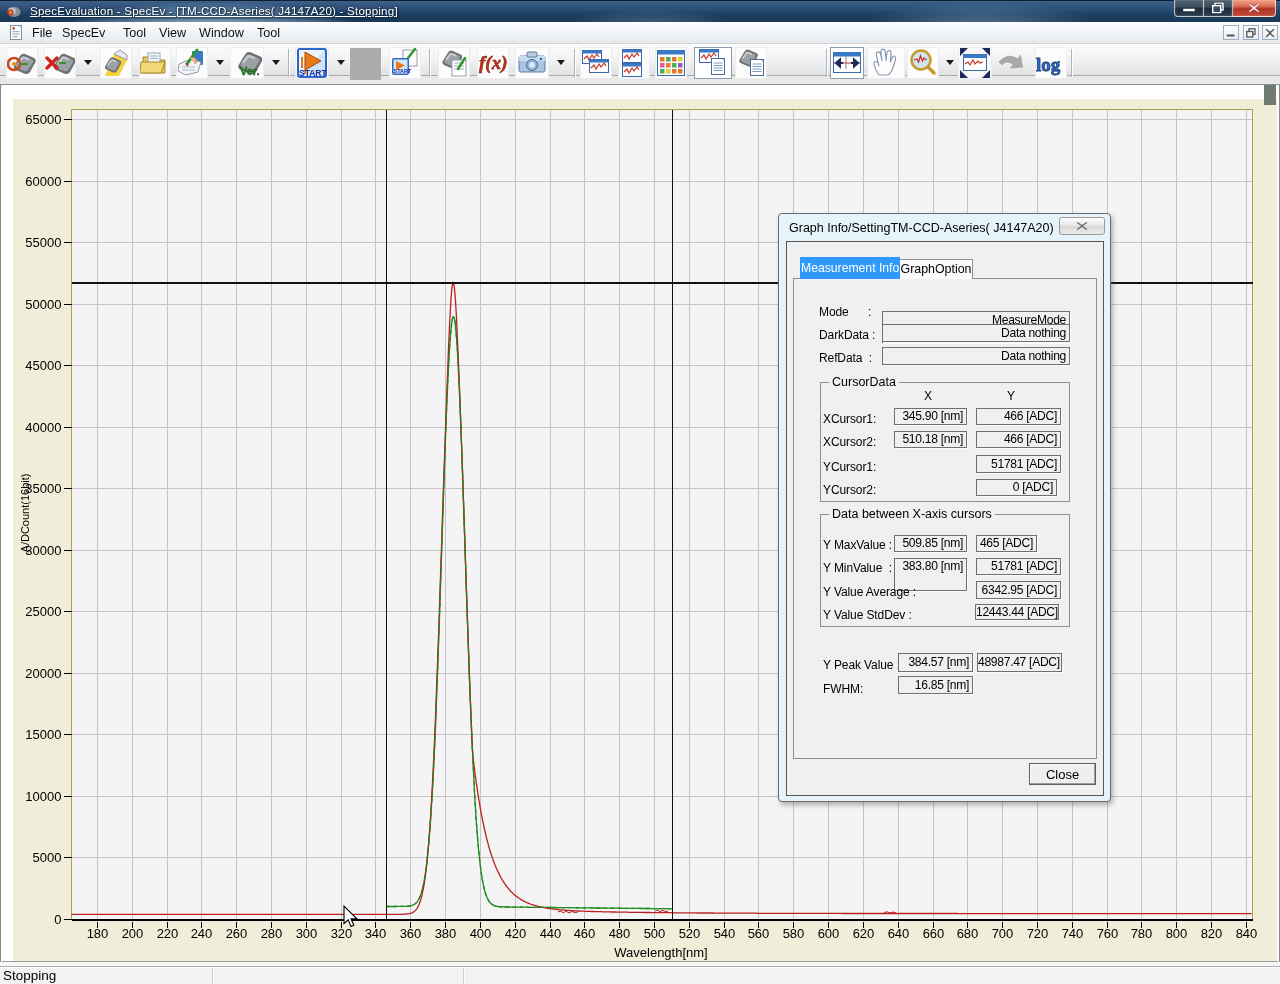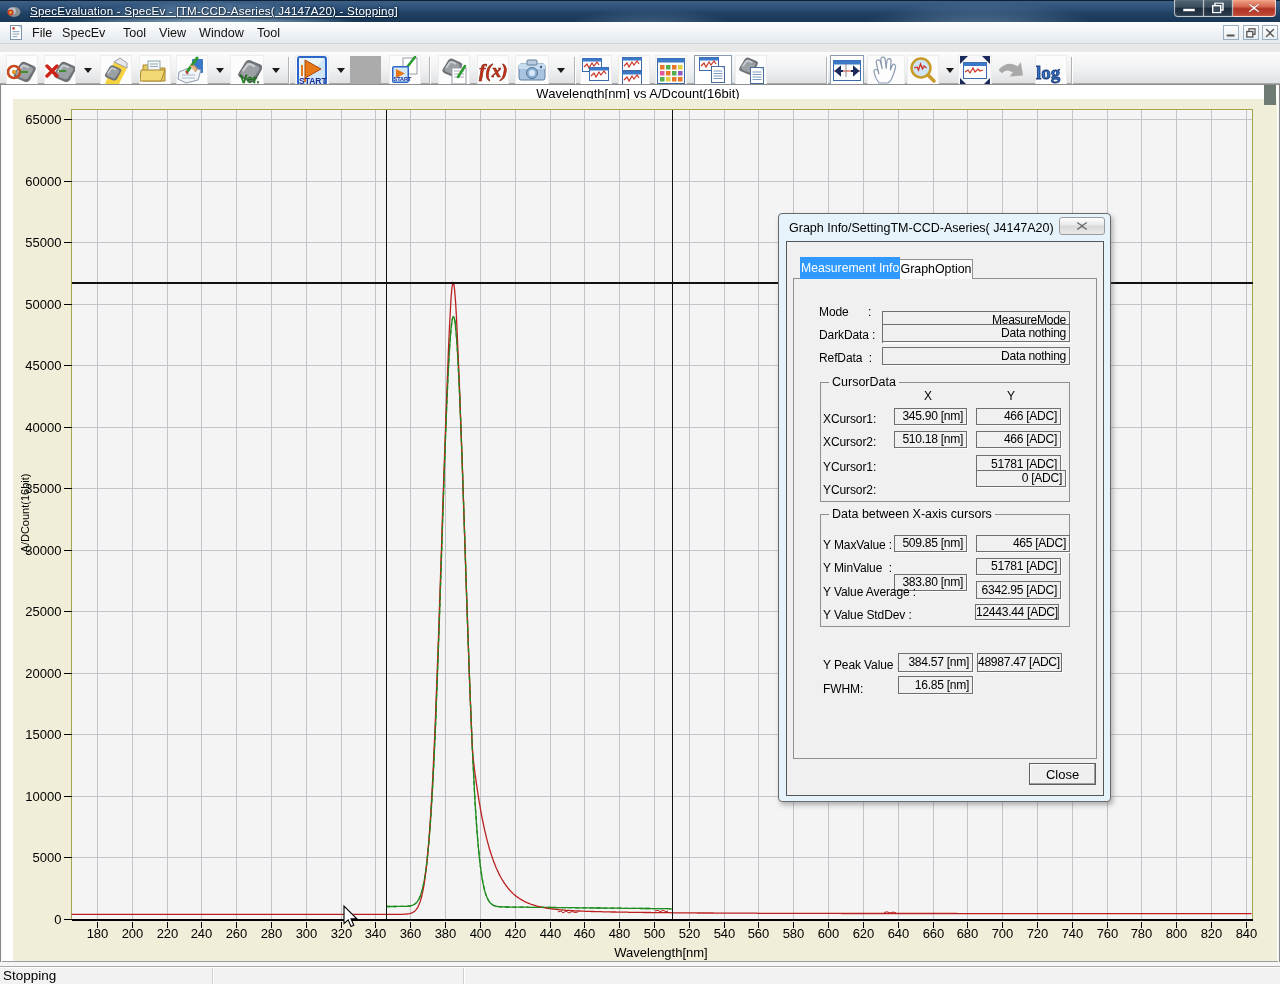--- a/index.html
+++ b/index.html
@@ -21,21 +21,21 @@
 .aerobtn.cls{left:1233px;width:43px;border-radius:0 0 4px 0;border-left:none;
  background:linear-gradient(180deg,#f3a183 0%,#d66a52 40%,#b13524 55%,#c04836 100%);}
 .aerobtn .g{position:absolute;left:50%;top:50%;transform:translate(-50%,-50%);}
 
 #menubar{position:absolute;left:0;top:22px;width:1280px;height:22px;
  background:linear-gradient(180deg,#fdfefe 0%,#f1f4f7 50%,#e4e9ee 100%);border-bottom:1px solid #d4d4d4;}
 .menuitem{position:absolute;top:4px;font-size:12.6px;color:#111;}
 .mdibtn{position:absolute;top:3px;width:16px;height:15px;border:1px solid #9ab0c2;background:linear-gradient(180deg,#fefefe,#e9eef2);}
 .mdibtn svg{position:absolute;left:50%;top:50%;transform:translate(-50%,-50%);}
 
-#toolbar{position:absolute;left:0;top:52px;width:1280px;height:32px;
+#toolbar{position:absolute;left:0;top:44px;width:1280px;height:32px;
  background:linear-gradient(180deg,#fbfbfb 0%,#f0f1f2 55%,#dfe1e3 100%);border-top:1px solid #fff;border-bottom:1px solid #a9a9a9;}
 .tbtn{position:absolute;top:2px;width:32px;height:32px;background:#fcfcfc;border:1px solid #ededee;}
 .tbtn.pressed{border:1px solid #8b9db0;background:#fff;}
 .tbtn.flat{background:transparent;border:none;}
 .tbtn svg{position:absolute;left:50%;top:50%;transform:translate(-50%,-50%);}
 .tarrow{position:absolute;top:15px;width:0;height:0;border-left:4px solid transparent;border-right:4px solid transparent;border-top:5px solid #1a1a1a;}
 .tsep{position:absolute;top:4px;width:1px;height:28px;background:#b3b3b3;box-shadow:1px 0 0 #fff;}
 
 #client{position:absolute;left:0;top:84px;width:1280px;height:882px;background:#f6f6f6;border-top:1px solid #8e8e8e;}
 #chartwhite{position:absolute;left:2px;top:0px;width:1276px;height:876px;background:#fff;}
@@ -362,21 +362,20 @@
     </div>
     <div class="tbtn" style="left:1035px;width:32px">
       <svg width="30" height="30" viewBox="0 0 30 30">
         <text x="0" y="23" font-family="Liberation Serif,serif" font-size="19" font-weight="bold" fill="#2f6fc0" stroke="#1a3a7a" stroke-width="0.8">log</text>
       </svg>
     </div>
     <div class="tsep" style="left:1071px"></div>
   </div>
 <div id="client">
     <div id="chartwhite"></div>
-    <div id="charttitle">Wavelength[nm] vs A/Dcount(16bit)</div>
     <div id="beige"></div>
     <div id="graycorner"></div>
     <svg id="plotsvg" width="1280" height="984" viewBox="0 0 1280 984" style="left:0;top:-85px;pointer-events:none">
       <rect x="71.5" y="109.5" width="1181.0" height="810.5" fill="#f4f4f5"></rect>
       <path d="M 71.5 919.5 H 1252.5 M 71.5 857.5 H 1252.5 M 71.5 796.5 H 1252.5 M 71.5 734.5 H 1252.5 M 71.5 673.5 H 1252.5 M 71.5 611.5 H 1252.5 M 71.5 550.5 H 1252.5 M 71.5 488.5 H 1252.5 M 71.5 427.5 H 1252.5 M 71.5 365.5 H 1252.5 M 71.5 304.5 H 1252.5 M 71.5 242.5 H 1252.5 M 71.5 181.5 H 1252.5 M 71.5 119.5 H 1252.5 M 97.5 109.5 V 920.0 M 132.5 109.5 V 920.0 M 167.5 109.5 V 920.0 M 201.5 109.5 V 920.0 M 236.5 109.5 V 920.0 M 271.5 109.5 V 920.0 M 306.5 109.5 V 920.0 M 341.5 109.5 V 920.0 M 375.5 109.5 V 920.0 M 410.5 109.5 V 920.0 M 445.5 109.5 V 920.0 M 480.5 109.5 V 920.0 M 515.5 109.5 V 920.0 M 550.5 109.5 V 920.0 M 584.5 109.5 V 920.0 M 619.5 109.5 V 920.0 M 654.5 109.5 V 920.0 M 689.5 109.5 V 920.0 M 724.5 109.5 V 920.0 M 758.5 109.5 V 920.0 M 793.5 109.5 V 920.0 M 828.5 109.5 V 920.0 M 863.5 109.5 V 920.0 M 898.5 109.5 V 920.0 M 933.5 109.5 V 920.0 M 967.5 109.5 V 920.0 M 1002.5 109.5 V 920.0 M 1037.5 109.5 V 920.0 M 1072.5 109.5 V 920.0 M 1107.5 109.5 V 920.0 M 1141.5 109.5 V 920.0 M 1176.5 109.5 V 920.0 M 1211.5 109.5 V 920.0 M 1246.5 109.5 V 920.0" stroke="#c3c3c9" stroke-width="1" fill="none" shape-rendering="crispEdges"></path>
       <path d="M 71.5 920.0 L 71.5 109.5 L 1252.5 109.5 L 1252.5 920.0" fill="none" stroke="#a4a44e" stroke-width="1" shape-rendering="crispEdges"></path>
       <path d="M 64 919.5 H 71.5 M 64 857.5 H 71.5 M 64 796.5 H 71.5 M 64 734.5 H 71.5 M 64 673.5 H 71.5 M 64 611.5 H 71.5 M 64 550.5 H 71.5 M 64 488.5 H 71.5 M 64 427.5 H 71.5 M 64 365.5 H 71.5 M 64 304.5 H 71.5 M 64 242.5 H 71.5 M 64 181.5 H 71.5 M 64 119.5 H 71.5 M 97.5 921.5 V 927.5 M 132.5 921.5 V 927.5 M 167.5 921.5 V 927.5 M 201.5 921.5 V 927.5 M 236.5 921.5 V 927.5 M 271.5 921.5 V 927.5 M 306.5 921.5 V 927.5 M 341.5 921.5 V 927.5 M 375.5 921.5 V 927.5 M 410.5 921.5 V 927.5 M 445.5 921.5 V 927.5 M 480.5 921.5 V 927.5 M 515.5 921.5 V 927.5 M 550.5 921.5 V 927.5 M 584.5 921.5 V 927.5 M 619.5 921.5 V 927.5 M 654.5 921.5 V 927.5 M 689.5 921.5 V 927.5 M 724.5 921.5 V 927.5 M 758.5 921.5 V 927.5 M 793.5 921.5 V 927.5 M 828.5 921.5 V 927.5 M 863.5 921.5 V 927.5 M 898.5 921.5 V 927.5 M 933.5 921.5 V 927.5 M 967.5 921.5 V 927.5 M 1002.5 921.5 V 927.5 M 1037.5 921.5 V 927.5 M 1072.5 921.5 V 927.5 M 1107.5 921.5 V 927.5 M 1141.5 921.5 V 927.5 M 1176.5 921.5 V 927.5 M 1211.5 921.5 V 927.5 M 1246.5 921.5 V 927.5" stroke="#000" stroke-width="1.2" fill="none" shape-rendering="crispEdges"></path>
       <polyline points="386.2,906.5 386.9,906.5 387.6,906.5 388.3,906.5 389.0,906.5 389.7,906.5 390.4,906.5 391.1,906.5 391.8,906.5 392.5,906.5 393.2,906.5 393.9,906.5 394.6,906.5 395.3,906.5 396.0,906.5 396.7,906.4 397.4,906.4 398.0,906.4 398.7,906.4 399.4,906.4 400.1,906.4 400.8,906.4 401.5,906.4 402.2,906.4 402.9,906.4 403.6,906.4 404.3,906.4 405.0,906.3 405.7,906.3 406.4,906.3 407.1,906.2 407.8,906.2 408.5,906.1 409.2,906.0 409.9,905.9 410.6,905.8 411.3,905.6 412.0,905.4 412.7,905.1 413.4,904.8 414.1,904.5 414.8,904.0 415.5,903.5 416.2,902.9 416.9,902.1 417.5,901.2 418.2,900.2 418.9,899.0 419.6,897.5 420.3,895.9 421.0,893.9 421.7,891.7 422.4,889.2 423.1,886.2 423.8,882.9 424.5,879.1 425.2,874.7 425.9,869.9 426.6,864.4 427.3,858.3 428.0,851.5 428.7,844.0 429.4,835.7 430.1,826.6 430.8,816.7 431.5,805.8 432.2,794.1 432.9,781.4 433.6,767.7 434.3,753.2 435.0,737.7 435.7,721.3 436.3,704.1 437.0,686.0 437.7,667.2 438.4,647.6 439.1,627.5 439.8,606.9 440.5,585.9 441.2,564.7 441.9,543.3 442.6,522.0 443.3,500.9 444.0,480.2 444.7,460.0 445.4,440.4 446.1,421.8 446.8,404.2 447.5,387.8 448.2,372.8 448.9,359.4 449.6,347.5 450.3,337.5 451.0,329.3 451.7,323.1 452.4,318.9 453.1,316.9 453.8,316.9 454.5,319.0 455.2,323.1 455.8,329.4 456.5,337.5 457.2,347.6 457.9,359.4 458.6,372.9 459.3,387.9 460.0,404.3 460.7,421.9 461.4,440.5 462.1,460.1 462.8,480.3 463.5,501.0 464.2,522.2 464.9,543.5 465.6,564.8 466.3,586.1 467.0,607.1 467.7,627.7 468.4,647.8 469.1,667.3 469.8,686.2 470.5,704.3 471.2,721.5 471.9,737.9 472.6,753.4 473.3,768.0 474.0,781.6 474.6,794.3 475.3,806.1 476.0,816.9 476.7,826.9 477.4,836.0 478.1,844.3 478.8,851.8 479.5,858.6 480.2,864.7 480.9,870.2 481.6,875.0 482.3,879.4 483.0,883.2 483.7,886.5 484.4,889.5 485.1,892.1 485.8,894.3 486.5,896.2 487.2,897.9 487.9,899.3 488.6,900.6 489.3,901.6 490.0,902.5 490.7,903.3 491.4,903.9 492.1,904.4 492.8,904.9 493.5,905.3 494.1,905.6 494.8,905.8 495.5,906.0 496.2,906.2 496.9,906.4 497.6,906.5 498.3,906.6 499.0,906.7 499.7,906.7 500.4,906.8 501.1,906.8 501.8,906.9 502.5,906.9 503.2,906.9 503.9,906.9 504.6,907.0 505.3,907.0 506.0,907.0 506.7,907.0 507.4,907.0 508.1,907.0 508.8,907.0 509.5,907.1 510.2,907.1 510.9,907.1 511.6,907.1 512.3,907.1 512.9,907.1 513.6,907.1 514.3,907.1 515.0,907.1 515.7,907.1 516.4,907.1 517.1,907.1 517.8,907.1 518.5,907.2 519.2,907.2 519.9,907.2 520.6,907.2 521.3,907.2 522.0,907.2 522.7,907.2 523.4,907.2 524.1,907.2 524.8,907.2 525.5,907.2 526.2,907.2 526.9,907.2 527.6,907.2 528.3,907.3 529.0,907.3 529.7,907.3 530.4,907.3 531.1,907.3 531.7,907.3 532.4,907.3 533.1,907.3 533.8,907.3 534.5,907.3 535.2,907.3 535.9,907.3 536.6,907.3 537.3,907.4 538.0,907.4 538.7,907.4 539.4,907.4 540.1,907.4 540.8,907.4 541.5,907.4 542.2,907.4 542.9,907.4 543.6,907.4 544.3,907.4 545.0,907.4 545.7,907.4 546.4,907.4 547.1,907.5 547.8,907.5 548.5,907.5 549.2,907.5 549.9,907.5 550.6,907.5 551.2,907.5 551.9,907.5 552.6,907.5 553.3,907.5 554.0,907.5 554.7,907.5 555.4,907.5 556.1,907.6 556.8,907.6 557.5,907.6 558.2,907.6 558.9,907.6 559.6,907.6 560.3,907.6 561.0,907.6 561.7,907.6 562.4,907.6 563.1,907.6 563.8,907.6 564.5,907.6 565.2,907.6 565.9,907.7 566.6,907.7 567.3,907.7 568.0,907.7 568.7,907.7 569.4,907.7 570.0,907.7 570.7,907.7 571.4,907.7 572.1,907.7 572.8,907.7 573.5,907.7 574.2,907.7 574.9,907.8 575.6,907.8 576.3,907.8 577.0,907.8 577.7,907.8 578.4,907.8 579.1,907.8 579.8,907.8 580.5,907.8 581.2,907.8 581.9,907.8 582.6,907.8 583.3,907.8 584.0,907.8 584.7,907.9 585.4,907.9 586.1,907.9 586.8,907.9 587.5,907.9 588.2,907.9 588.9,907.9 589.5,907.9 590.2,907.9 590.9,907.9 591.6,907.9 592.3,907.9 593.0,907.9 593.7,908.0 594.4,908.0 595.1,908.0 595.8,908.0 596.5,908.0 597.2,908.0 597.9,908.0 598.6,908.0 599.3,908.0 600.0,908.0 600.7,908.0 601.4,908.0 602.1,908.0 602.8,908.0 603.5,908.1 604.2,908.1 604.9,908.1 605.6,908.1 606.3,908.1 607.0,908.1 607.7,908.1 608.3,908.1 609.0,908.1 609.7,908.1 610.4,908.1 611.1,908.1 611.8,908.1 612.5,908.2 613.2,908.2 613.9,908.2 614.6,908.2 615.3,908.2 616.0,908.2 616.7,908.2 617.4,908.2 618.1,908.2 618.8,908.2 619.5,908.2 620.2,908.2 620.9,908.2 621.6,908.2 622.3,908.3 623.0,908.3 623.7,908.3 624.4,908.3 625.1,908.3 625.8,908.3 626.5,908.3 627.1,908.3 627.8,908.3 628.5,908.3 629.2,908.3 629.9,908.3 630.6,908.3 631.3,908.3 632.0,908.4 632.7,908.4 633.4,908.4 634.1,908.4 634.8,908.4 635.5,908.4 636.2,908.4 636.9,908.4 637.6,908.4 638.3,908.4 639.0,908.4 639.7,908.4 640.4,908.4 641.1,908.5 641.8,908.5 642.5,908.5 643.2,908.5 643.9,908.5 644.6,908.5 645.3,908.5 646.0,908.5 646.6,908.5 647.3,908.5 648.0,908.5 648.7,908.5 649.4,908.5 650.1,908.5 650.8,908.6 651.5,908.6 652.2,908.6 652.9,908.6 653.6,908.6 654.3,908.6 655.0,908.6 655.7,908.6 656.4,908.6 657.1,908.6 657.8,908.6 658.5,908.6 659.2,908.6 659.9,908.7 660.6,908.7 661.3,908.7 662.0,908.7 662.7,908.7 663.4,908.7 664.1,908.7 664.8,908.7 665.4,908.7 666.1,908.7 666.8,908.7 667.5,908.7 668.2,908.7 668.9,908.7 669.6,908.8 670.3,908.8 671.0,908.8 671.7,908.8 672.2,908.8" fill="none" stroke="#1e8c1e" stroke-width="1.3"></polyline>
       <polyline points="71.6,914.3 72.5,914.3 73.4,914.3 74.2,914.3 75.1,914.3 76.0,914.3 76.9,914.3 77.7,914.3 78.6,914.3 79.5,914.3 80.3,914.3 81.2,914.3 82.1,914.3 83.0,914.3 83.8,914.3 84.7,914.3 85.6,914.3 86.4,914.3 87.3,914.3 88.2,914.3 89.0,914.3 89.9,914.3 90.8,914.3 91.7,914.3 92.5,914.3 93.4,914.3 94.3,914.3 95.1,914.3 96.0,914.3 96.9,914.3 97.7,914.3 98.6,914.3 99.5,914.3 100.4,914.3 101.2,914.3 102.1,914.3 103.0,914.3 103.8,914.3 104.7,914.3 105.6,914.3 106.5,914.3 107.3,914.3 108.2,914.3 109.1,914.3 109.9,914.3 110.8,914.3 111.7,914.3 112.5,914.3 113.4,914.3 114.3,914.3 115.2,914.3 116.0,914.3 116.9,914.3 117.8,914.3 118.6,914.3 119.5,914.3 120.4,914.3 121.3,914.3 122.1,914.3 123.0,914.3 123.9,914.3 124.7,914.3 125.6,914.3 126.5,914.3 127.3,914.3 128.2,914.3 129.1,914.3 130.0,914.3 130.8,914.3 131.7,914.3 132.6,914.3 133.4,914.3 134.3,914.3 135.2,914.3 136.0,914.3 136.9,914.3 137.8,914.3 138.7,914.3 139.5,914.3 140.4,914.3 141.3,914.3 142.1,914.3 143.0,914.3 143.9,914.3 144.8,914.3 145.6,914.3 146.5,914.3 147.4,914.3 148.2,914.3 149.1,914.3 150.0,914.3 150.8,914.3 151.7,914.3 152.6,914.3 153.5,914.3 154.3,914.3 155.2,914.3 156.1,914.3 156.9,914.3 157.8,914.3 158.7,914.3 159.5,914.3 160.4,914.3 161.3,914.3 162.2,914.3 163.0,914.3 163.9,914.3 164.8,914.3 165.6,914.3 166.5,914.3 167.4,914.3 168.3,914.3 169.1,914.3 170.0,914.3 170.9,914.3 171.7,914.3 172.6,914.3 173.5,914.3 174.3,914.3 175.2,914.3 176.1,914.3 177.0,914.3 177.8,914.3 178.7,914.3 179.6,914.3 180.4,914.3 181.3,914.3 182.2,914.3 183.1,914.3 183.9,914.3 184.8,914.3 185.7,914.3 186.5,914.3 187.4,914.3 188.3,914.3 189.1,914.3 190.0,914.3 190.9,914.3 191.8,914.3 192.6,914.3 193.5,914.3 194.4,914.3 195.2,914.3 196.1,914.3 197.0,914.3 197.8,914.3 198.7,914.3 199.6,914.3 200.5,914.3 201.3,914.3 202.2,914.3 203.1,914.3 203.9,914.3 204.8,914.3 205.7,914.3 206.6,914.3 207.4,914.3 208.3,914.3 209.2,914.3 210.0,914.3 210.9,914.3 211.8,914.3 212.6,914.3 213.5,914.3 214.4,914.3 215.3,914.3 216.1,914.3 217.0,914.3 217.9,914.3 218.7,914.3 219.6,914.3 220.5,914.3 221.4,914.3 222.2,914.3 223.1,914.3 224.0,914.3 224.8,914.3 225.7,914.3 226.6,914.3 227.4,914.3 228.3,914.3 229.2,914.3 230.1,914.3 230.9,914.3 231.8,914.3 232.7,914.3 233.5,914.3 234.4,914.3 235.3,914.3 236.1,914.3 237.0,914.3 237.9,914.3 238.8,914.3 239.6,914.3 240.5,914.3 241.4,914.3 242.2,914.3 243.1,914.3 244.0,914.3 244.9,914.3 245.7,914.3 246.6,914.3 247.5,914.3 248.3,914.3 249.2,914.3 250.1,914.3 250.9,914.3 251.8,914.3 252.7,914.3 253.6,914.3 254.4,914.3 255.3,914.3 256.2,914.3 257.0,914.3 257.9,914.3 258.8,914.3 259.7,914.3 260.5,914.3 261.4,914.3 262.3,914.3 263.1,914.3 264.0,914.3 264.9,914.3 265.7,914.3 266.6,914.3 267.5,914.3 268.4,914.3 269.2,914.3 270.1,914.3 271.0,914.3 271.8,914.3 272.7,914.3 273.6,914.3 274.4,914.3 275.3,914.3 276.2,914.3 277.1,914.3 277.9,914.3 278.8,914.3 279.7,914.3 280.5,914.3 281.4,914.3 282.3,914.3 283.2,914.3 284.0,914.3 284.9,914.3 285.8,914.3 286.6,914.3 287.5,914.3 288.4,914.3 289.2,914.3 290.1,914.3 291.0,914.3 291.9,914.3 292.7,914.3 293.6,914.3 294.5,914.3 295.3,914.3 296.2,914.3 297.1,914.3 297.9,914.3 298.8,914.3 299.7,914.3 300.6,914.3 301.4,914.3 302.3,914.3 303.2,914.3 304.0,914.3 304.9,914.3 305.8,914.3 306.7,914.3 307.5,914.3 308.4,914.3 309.3,914.3 310.1,914.3 311.0,914.3 311.9,914.3 312.7,914.3 313.6,914.3 314.5,914.3 315.4,914.3 316.2,914.3 317.1,914.3 318.0,914.3 318.8,914.3 319.7,914.3 320.6,914.3 321.5,914.3 322.3,914.3 323.2,914.3 324.1,914.3 324.9,914.3 325.8,914.3 326.7,914.3 327.5,914.3 328.4,914.3 329.3,914.3 330.2,914.3 331.0,914.3 331.9,914.3 332.8,914.3 333.6,914.3 334.5,914.3 335.4,914.3 336.2,914.3 337.1,914.3 338.0,914.3 338.9,914.3 339.7,914.3 340.6,914.3 341.5,914.3 342.3,914.3 343.2,914.3 344.1,914.3 345.0,914.3 345.8,914.3 346.7,914.3 347.6,914.3 348.4,914.3 349.3,914.3 350.2,914.3 351.0,914.3 351.9,914.3 352.8,914.3 353.7,914.3 354.5,914.3 355.4,914.3 356.3,914.3 357.1,914.3 358.0,914.3 358.9,914.3 359.8,914.3 360.6,914.3 361.5,914.3 362.4,914.3 363.2,914.3 364.1,914.3 365.0,914.3 365.8,914.3 366.7,914.3 367.6,914.3 368.5,914.3 369.3,914.3 370.2,914.3 371.1,914.3 371.9,914.3 372.8,914.3 373.7,914.3 374.5,914.3 375.4,914.3 376.3,914.3 377.2,914.3 378.0,914.3 378.9,914.3 379.8,914.3 380.6,914.3 381.5,914.3 382.4,914.3 383.3,914.3 384.1,914.3 385.0,914.3 385.9,914.3 386.7,914.3 387.6,914.3 388.5,914.3 389.3,914.3 390.2,914.3 391.1,914.3 392.0,914.3 392.8,914.3 393.7,914.3 394.6,914.3 395.4,914.3 396.3,914.3 397.2,914.3 398.0,914.3 398.9,914.3 399.8,914.3 400.7,914.3 401.5,914.3 402.4,914.3 403.3,914.2 404.1,914.2 405.0,914.2 405.9,914.1 406.8,914.0 407.6,913.9 408.5,913.8 409.4,913.6 410.2,913.4 411.1,913.2 412.0,912.8 412.8,912.4 413.7,911.9 414.6,911.2 415.5,910.4 416.3,909.4 417.2,908.1 418.1,906.6 418.9,904.8 419.8,902.6 420.7,900.0 421.6,896.8 422.4,893.1 423.3,888.8 424.2,883.8 425.0,877.9 425.9,871.2 426.8,863.4 427.6,854.6 428.5,844.7 429.4,833.5 430.3,821.1 431.1,807.3 432.0,792.1 432.9,775.5 433.7,757.5 434.6,738.1 435.5,717.3 436.3,695.3 437.2,672.1 438.1,647.9 439.0,622.7 439.8,597.0 440.7,570.7 441.6,544.3 442.4,517.8 443.3,491.6 444.2,465.9 445.1,440.8 445.9,416.4 446.8,392.9 447.7,370.2 448.5,348.7 449.4,328.9 450.3,311.4 451.1,297.2 452.0,287.4 452.9,282.6 453.8,283.4 454.6,289.7 455.5,300.7 456.4,315.8 457.2,333.7 458.1,353.8 459.0,375.3 459.9,397.9 460.7,421.5 461.6,445.9 462.5,471.0 463.3,496.8 464.2,523.0 465.1,549.4 465.9,575.9 466.8,602.0 467.7,627.7 468.6,652.6 469.4,676.6 470.3,699.6 471.2,721.4 472.0,741.9 472.9,756.3 473.8,763.6 474.6,770.5 475.5,777.1 476.4,783.4 477.3,789.4 478.1,795.1 479.0,800.5 479.9,805.7 480.7,810.6 481.6,815.3 482.5,819.8 483.4,824.0 484.2,828.1 485.1,831.9 486.0,835.6 486.8,839.1 487.7,842.4 488.6,845.6 489.4,848.7 490.3,851.5 491.2,854.3 492.1,856.9 492.9,859.4 493.8,861.8 494.7,864.1 495.5,866.2 496.4,868.3 497.3,870.2 498.2,872.1 499.0,873.9 499.9,875.6 500.8,877.2 501.6,878.8 502.5,880.2 503.4,881.6 504.2,883.0 505.1,884.2 506.0,885.5 506.9,886.6 507.7,887.7 508.6,888.8 509.5,889.8 510.3,890.8 511.2,891.7 512.1,892.5 512.9,893.4 513.8,894.2 514.7,894.9 515.6,895.7 516.4,896.4 517.3,897.0 518.2,897.6 519.0,898.2 519.9,898.8 520.8,899.4 521.7,899.9 522.5,900.4 523.4,900.9 524.3,901.3 525.1,901.8 526.0,902.2 526.9,902.6 527.7,902.9 528.6,903.3 529.5,903.7 530.4,904.0 531.2,904.3 532.1,904.6 533.0,904.9 533.8,905.2 534.7,905.4 535.6,905.7 536.4,905.9 537.3,906.2 538.2,906.4 539.1,906.6 539.9,906.8 540.8,907.0 541.7,907.2 542.5,907.4 543.4,907.5 544.3,907.7 545.2,907.9 546.0,908.0 546.9,908.2 547.8,908.3 548.6,908.4 549.5,908.6 550.4,908.7 551.2,908.8 552.1,908.9 553.0,909.0 553.9,909.1 554.7,909.2 555.6,909.3 556.5,909.4 557.3,909.5 558.2,909.6 559.1,909.7 560.0,909.8 560.8,909.9 561.7,909.9 562.6,910.0 563.4,910.1 564.3,910.1 565.2,910.2 566.0,910.3 566.9,910.3 567.8,910.4 568.7,910.4 569.5,910.5 570.4,910.6 571.3,910.6 572.1,910.7 573.0,910.7 573.9,910.8 574.7,910.8 575.6,910.8 576.5,910.9 577.4,910.9 578.2,911.0 579.1,911.0 580.0,911.0 580.8,911.1 581.7,911.1 582.6,911.2 583.5,911.2 584.3,911.2 585.2,911.3 586.1,911.3 586.9,911.3 587.8,911.3 588.7,911.4 589.5,911.4 590.4,911.4 591.3,911.5 592.2,911.5 593.0,911.5 593.9,911.5 594.8,911.6 595.6,911.6 596.5,911.6 597.4,911.6 598.3,911.7 599.1,911.7 600.0,911.7 600.9,911.7 601.7,911.7 602.6,911.8 603.5,911.8 604.3,911.8 605.2,911.8 606.1,911.8 607.0,911.9 607.8,911.9 608.7,911.9 609.6,911.9 610.4,911.9 611.3,912.0 612.2,912.0 613.0,912.0 613.9,912.0 614.8,912.0 615.7,912.0 616.5,912.1 617.4,912.1 618.3,912.1 619.1,912.1 620.0,912.1 620.9,912.1 621.8,912.1 622.6,912.2 623.5,912.2 624.4,912.2 625.2,912.2 626.1,912.2 627.0,912.2 627.8,912.2 628.7,912.3 629.6,912.3 630.5,912.3 631.3,912.3 632.2,912.3 633.1,912.3 633.9,912.3 634.8,912.3 635.7,912.4 636.6,912.4 637.4,912.4 638.3,912.4 639.2,912.4 640.0,912.4 640.9,912.4 641.8,912.4 642.6,912.4 643.5,912.5 644.4,912.5 645.3,912.5 646.1,912.5 647.0,912.5 647.9,912.5 648.7,912.5 649.6,912.5 650.5,912.5 651.3,912.6 652.2,912.6 653.1,912.6 654.0,912.6 654.8,912.6 655.7,912.6 656.6,912.6 657.4,912.6 658.3,912.6 659.2,912.6 660.1,912.6 660.9,912.7 661.8,912.7 662.7,912.7 663.5,912.7 664.4,912.7 665.3,912.7 666.1,912.7 667.0,912.7 667.9,912.7 668.8,912.7 669.6,912.7 670.5,912.7 671.4,912.8 672.2,912.8 673.1,912.8 674.0,912.8 674.8,912.8 675.7,912.8 676.6,912.8 677.5,912.8 678.3,912.8 679.2,912.8 680.1,912.8 680.9,912.8 681.8,912.8 682.7,912.8 683.6,912.9 684.4,912.9 685.3,912.9 686.2,912.9 687.0,912.9 687.9,912.9 688.8,912.9 689.6,912.9 690.5,912.9 691.4,912.9 692.3,912.9 693.1,912.9 694.0,912.9 694.9,912.9 695.7,912.9 696.6,912.9 697.5,913.0 698.4,913.0 699.2,913.0 700.1,913.0 701.0,913.0 701.8,913.0 702.7,913.0 703.6,913.0 704.4,913.0 705.3,913.0 706.2,913.0 707.1,913.0 707.9,913.0 708.8,913.0 709.7,913.0 710.5,913.0 711.4,913.0 712.3,913.0 713.1,913.0 714.0,913.1 714.9,913.1 715.8,913.1 716.6,913.1 717.5,913.1 718.4,913.1 719.2,913.1 720.1,913.1 721.0,913.1 721.9,913.1 722.7,913.1 723.6,913.1 724.5,913.1 725.3,913.1 726.2,913.1 727.1,913.1 727.9,913.1 728.8,913.1 729.7,913.1 730.6,913.1 731.4,913.1 732.3,913.1 733.2,913.2 734.0,913.2 734.9,913.2 735.8,913.2 736.7,913.2 737.5,913.2 738.4,913.2 739.3,913.2 740.1,913.2 741.0,913.2 741.9,913.2 742.7,913.2 743.6,913.2 744.5,913.2 745.4,913.2 746.2,913.2 747.1,913.2 748.0,913.2 748.8,913.2 749.7,913.2 750.6,913.2 751.4,913.2 752.3,913.2 753.2,913.2 754.1,913.2 754.9,913.2 755.8,913.2 756.7,913.2 757.5,913.3 758.4,913.3 759.3,913.3 760.2,913.3 761.0,913.3 761.9,913.3 762.8,913.3 763.6,913.3 764.5,913.3 765.4,913.3 766.2,913.3 767.1,913.3 768.0,913.3 768.9,913.3 769.7,913.3 770.6,913.3 771.5,913.3 772.3,913.3 773.2,913.3 774.1,913.3 775.0,913.3 775.8,913.3 776.7,913.3 777.6,913.3 778.4,913.3 779.3,913.3 780.2,913.3 781.0,913.3 781.9,913.3 782.8,913.3 783.7,913.3 784.5,913.3 785.4,913.3 786.3,913.3 787.1,913.3 788.0,913.3 788.9,913.3 789.7,913.3 790.6,913.4 791.5,913.4 792.4,913.4 793.2,913.4 794.1,913.4 795.0,913.4 795.8,913.4 796.7,913.4 797.6,913.4 798.5,913.4 799.3,913.4 800.2,913.4 801.1,913.4 801.9,913.4 802.8,913.4 803.7,913.4 804.5,913.4 805.4,913.4 806.3,913.4 807.2,913.4 808.0,913.4 808.9,913.4 809.8,913.4 810.6,913.4 811.5,913.4 812.4,913.4 813.2,913.4 814.1,913.4 815.0,913.4 815.9,913.4 816.7,913.4 817.6,913.4 818.5,913.4 819.3,913.4 820.2,913.4 821.1,913.4 822.0,913.4 822.8,913.4 823.7,913.4 824.6,913.4 825.4,913.4 826.3,913.4 827.2,913.4 828.0,913.4 828.9,913.4 829.8,913.4 830.7,913.4 831.5,913.4 832.4,913.4 833.3,913.4 834.1,913.4 835.0,913.4 835.9,913.4 836.8,913.4 837.6,913.4 838.5,913.4 839.4,913.4 840.2,913.4 841.1,913.4 842.0,913.5 842.8,913.5 843.7,913.5 844.6,913.5 845.5,913.5 846.3,913.5 847.2,913.5 848.1,913.5 848.9,913.5 849.8,913.5 850.7,913.5 851.5,913.5 852.4,913.5 853.3,913.5 854.2,913.5 855.0,913.5 855.9,913.5 856.8,913.5 857.6,913.5 858.5,913.5 859.4,913.5 860.3,913.5 861.1,913.5 862.0,913.5 862.9,913.5 863.7,913.5 864.6,913.5 865.5,913.5 866.3,913.5 867.2,913.5 868.1,913.5 869.0,913.5 869.8,913.5 870.7,913.5 871.6,913.5 872.4,913.5 873.3,913.5 874.2,913.5 875.1,913.5 875.9,913.5 876.8,913.5 877.7,913.5 878.5,913.5 879.4,913.5 880.3,913.5 881.1,913.5 882.0,913.5 882.9,913.5 883.8,913.5 884.6,913.5 885.5,913.5 886.4,913.5 887.2,913.5 888.1,913.5 889.0,913.5 889.8,913.5 890.7,913.5 891.6,913.5 892.5,913.5 893.3,913.5 894.2,913.5 895.1,913.5 895.9,913.5 896.8,913.5 897.7,913.5 898.6,913.5 899.4,913.5 900.3,913.5 901.2,913.5 902.0,913.5 902.9,913.5 903.8,913.5 904.6,913.5 905.5,913.5 906.4,913.5 907.3,913.5 908.1,913.5 909.0,913.5 909.9,913.5 910.7,913.5 911.6,913.5 912.5,913.5 913.4,913.5 914.2,913.5 915.1,913.5 916.0,913.5 916.8,913.5 917.7,913.5 918.6,913.5 919.4,913.5 920.3,913.5 921.2,913.5 922.1,913.5 922.9,913.5 923.8,913.5 924.7,913.5 925.5,913.5 926.4,913.5 927.3,913.5 928.1,913.5 929.0,913.5 929.9,913.5 930.8,913.5 931.6,913.5 932.5,913.5 933.4,913.5 934.2,913.5 935.1,913.5 936.0,913.5 936.9,913.5 937.7,913.5 938.6,913.5 939.5,913.5 940.3,913.5 941.2,913.5 942.1,913.5 942.9,913.5 943.8,913.5 944.7,913.5 945.6,913.5 946.4,913.5 947.3,913.5 948.2,913.5 949.0,913.5 949.9,913.5 950.8,913.5 951.6,913.5 952.5,913.5 953.4,913.5 954.3,913.5 955.1,913.5 956.0,913.5 956.9,913.5 957.7,913.6 958.6,913.6 959.5,913.6 960.4,913.6 961.2,913.6 962.1,913.6 963.0,913.6 963.8,913.6 964.7,913.6 965.6,913.6 966.4,913.6 967.3,913.6 968.2,913.6 969.1,913.6 969.9,913.6 970.8,913.6 971.7,913.6 972.5,913.6 973.4,913.6 974.3,913.6 975.2,913.6 976.0,913.6 976.9,913.6 977.8,913.6 978.6,913.6 979.5,913.6 980.4,913.6 981.2,913.6 982.1,913.6 983.0,913.6 983.9,913.6 984.7,913.6 985.6,913.6 986.5,913.6 987.3,913.6 988.2,913.6 989.1,913.6 989.9,913.6 990.8,913.6 991.7,913.6 992.6,913.6 993.4,913.6 994.3,913.6 995.2,913.6 996.0,913.6 996.9,913.6 997.8,913.6 998.7,913.6 999.5,913.6 1000.4,913.6 1001.3,913.6 1002.1,913.6 1003.0,913.6 1003.9,913.6 1004.7,913.6 1005.6,913.6 1006.5,913.6 1007.4,913.6 1008.2,913.6 1009.1,913.6 1010.0,913.6 1010.8,913.6 1011.7,913.6 1012.6,913.6 1013.5,913.6 1014.3,913.6 1015.2,913.6 1016.1,913.6 1016.9,913.6 1017.8,913.6 1018.7,913.6 1019.5,913.6 1020.4,913.6 1021.3,913.6 1022.2,913.6 1023.0,913.6 1023.9,913.6 1024.8,913.6 1025.6,913.6 1026.5,913.6 1027.4,913.6 1028.2,913.6 1029.1,913.6 1030.0,913.6 1030.9,913.6 1031.7,913.6 1032.6,913.6 1033.5,913.6 1034.3,913.6 1035.2,913.6 1036.1,913.6 1037.0,913.6 1037.8,913.6 1038.7,913.6 1039.6,913.6 1040.4,913.6 1041.3,913.6 1042.2,913.6 1043.0,913.6 1043.9,913.6 1044.8,913.6 1045.7,913.6 1046.5,913.6 1047.4,913.6 1048.3,913.6 1049.1,913.6 1050.0,913.6 1050.9,913.6 1051.8,913.6 1052.6,913.6 1053.5,913.6 1054.4,913.6 1055.2,913.6 1056.1,913.6 1057.0,913.6 1057.8,913.6 1058.7,913.6 1059.6,913.6 1060.5,913.6 1061.3,913.6 1062.2,913.6 1063.1,913.6 1063.9,913.6 1064.8,913.6 1065.7,913.6 1066.5,913.6 1067.4,913.6 1068.3,913.6 1069.2,913.6 1070.0,913.6 1070.9,913.6 1071.8,913.6 1072.6,913.6 1073.5,913.6 1074.4,913.6 1075.3,913.6 1076.1,913.6 1077.0,913.6 1077.9,913.6 1078.7,913.6 1079.6,913.6 1080.5,913.6 1081.3,913.6 1082.2,913.6 1083.1,913.6 1084.0,913.6 1084.8,913.6 1085.7,913.6 1086.6,913.6 1087.4,913.6 1088.3,913.6 1089.2,913.6 1090.0,913.6 1090.9,913.6 1091.8,913.6 1092.7,913.6 1093.5,913.6 1094.4,913.6 1095.3,913.6 1096.1,913.6 1097.0,913.6 1097.9,913.6 1098.8,913.6 1099.6,913.6 1100.5,913.6 1101.4,913.6 1102.2,913.6 1103.1,913.6 1104.0,913.6 1104.8,913.6 1105.7,913.6 1106.6,913.6 1107.5,913.6 1108.3,913.6 1109.2,913.6 1110.1,913.6 1110.9,913.6 1111.8,913.6 1112.7,913.6 1113.6,913.6 1114.4,913.6 1115.3,913.6 1116.2,913.6 1117.0,913.6 1117.9,913.6 1118.8,913.6 1119.6,913.6 1120.5,913.6 1121.4,913.6 1122.3,913.6 1123.1,913.6 1124.0,913.6 1124.9,913.6 1125.7,913.6 1126.6,913.6 1127.5,913.6 1128.3,913.6 1129.2,913.6 1130.1,913.6 1131.0,913.6 1131.8,913.6 1132.7,913.6 1133.6,913.6 1134.4,913.6 1135.3,913.6 1136.2,913.6 1137.1,913.6 1137.9,913.6 1138.8,913.6 1139.7,913.6 1140.5,913.6 1141.4,913.6 1142.3,913.6 1143.1,913.6 1144.0,913.6 1144.9,913.6 1145.8,913.6 1146.6,913.6 1147.5,913.6 1148.4,913.6 1149.2,913.6 1150.1,913.6 1151.0,913.6 1151.9,913.6 1152.7,913.6 1153.6,913.6 1154.5,913.6 1155.3,913.6 1156.2,913.6 1157.1,913.6 1157.9,913.6 1158.8,913.6 1159.7,913.6 1160.6,913.6 1161.4,913.6 1162.3,913.6 1163.2,913.6 1164.0,913.6 1164.9,913.6 1165.8,913.6 1166.6,913.6 1167.5,913.6 1168.4,913.6 1169.3,913.6 1170.1,913.6 1171.0,913.6 1171.9,913.6 1172.7,913.6 1173.6,913.6 1174.5,913.6 1175.4,913.6 1176.2,913.6 1177.1,913.6 1178.0,913.6 1178.8,913.6 1179.7,913.6 1180.6,913.6 1181.4,913.6 1182.3,913.6 1183.2,913.6 1184.1,913.6 1184.9,913.6 1185.8,913.6 1186.7,913.6 1187.5,913.6 1188.4,913.6 1189.3,913.6 1190.2,913.6 1191.0,913.6 1191.9,913.6 1192.8,913.6 1193.6,913.6 1194.5,913.6 1195.4,913.6 1196.2,913.6 1197.1,913.6 1198.0,913.6 1198.9,913.6 1199.7,913.6 1200.6,913.6 1201.5,913.6 1202.3,913.6 1203.2,913.6 1204.1,913.6 1204.9,913.6 1205.8,913.6 1206.7,913.6 1207.6,913.6 1208.4,913.6 1209.3,913.6 1210.2,913.6 1211.0,913.6 1211.9,913.6 1212.8,913.6 1213.7,913.6 1214.5,913.6 1215.4,913.6 1216.3,913.6 1217.1,913.6 1218.0,913.6 1218.9,913.6 1219.7,913.6 1220.6,913.6 1221.5,913.6 1222.4,913.6 1223.2,913.6 1224.1,913.6 1225.0,913.6 1225.8,913.6 1226.7,913.6 1227.6,913.6 1228.4,913.6 1229.3,913.6 1230.2,913.6 1231.1,913.6 1231.9,913.6 1232.8,913.6 1233.7,913.6 1234.5,913.6 1235.4,913.6 1236.3,913.6 1237.2,913.6 1238.0,913.6 1238.9,913.6 1239.8,913.6 1240.6,913.6 1241.5,913.6 1242.4,913.6 1243.2,913.6 1244.1,913.6 1245.0,913.6 1245.9,913.6 1246.7,913.6 1247.6,913.6 1248.5,913.6 1249.3,913.6 1250.2,913.6 1251.1,913.6 1251.6,913.6" fill="none" stroke="#bb2020" stroke-width="1.3"></polyline>
       <polyline points="386.2,906.5 386.9,906.5 387.6,906.5 388.3,906.5 389.0,906.5 389.7,906.5 390.4,906.5 391.1,906.5 391.8,906.5 392.5,906.5 393.2,906.5 393.9,906.5 394.6,906.5 395.3,906.5 396.0,906.5 396.7,906.4 397.4,906.4 398.0,906.4 398.7,906.4 399.4,906.4 400.1,906.4 400.8,906.4 401.5,906.4 402.2,906.4 402.9,906.4 403.6,906.4 404.3,906.4 405.0,906.3 405.7,906.3 406.4,906.3 407.1,906.2 407.8,906.2 408.5,906.1 409.2,906.0 409.9,905.9 410.6,905.8 411.3,905.6 412.0,905.4 412.7,905.1 413.4,904.8 414.1,904.5 414.8,904.0 415.5,903.5 416.2,902.9 416.9,902.1 417.5,901.2 418.2,900.2 418.9,899.0 419.6,897.5 420.3,895.9 421.0,893.9 421.7,891.7 422.4,889.2 423.1,886.2 423.8,882.9 424.5,879.1 425.2,874.7 425.9,869.9 426.6,864.4 427.3,858.3 428.0,851.5 428.7,844.0 429.4,835.7 430.1,826.6 430.8,816.7 431.5,805.8 432.2,794.1 432.9,781.4 433.6,767.7 434.3,753.2 435.0,737.7 435.7,721.3 436.3,704.1 437.0,686.0 437.7,667.2 438.4,647.6 439.1,627.5 439.8,606.9 440.5,585.9 441.2,564.7 441.9,543.3 442.6,522.0 443.3,500.9 444.0,480.2 444.7,460.0 445.4,440.4 446.1,421.8 446.8,404.2 447.5,387.8 448.2,372.8 448.9,359.4 449.6,347.5 450.3,337.5 451.0,329.3 451.7,323.1 452.4,318.9 453.1,316.9 453.8,316.9 454.5,319.0 455.2,323.1 455.8,329.4 456.5,337.5 457.2,347.6 457.9,359.4 458.6,372.9 459.3,387.9 460.0,404.3 460.7,421.9 461.4,440.5 462.1,460.1 462.8,480.3 463.5,501.0 464.2,522.2 464.9,543.5 465.6,564.8 466.3,586.1 467.0,607.1 467.7,627.7 468.4,647.8 469.1,667.3 469.8,686.2 470.5,704.3 471.2,721.5 471.9,737.9 472.6,753.4 473.3,768.0 474.0,781.6 474.6,794.3 475.3,806.1 476.0,816.9 476.7,826.9 477.4,836.0 478.1,844.3 478.8,851.8 479.5,858.6 480.2,864.7 480.9,870.2 481.6,875.0 482.3,879.4 483.0,883.2 483.7,886.5 484.4,889.5 485.1,892.1 485.8,894.3 486.5,896.2 487.2,897.9 487.9,899.3 488.6,900.6 489.3,901.6 490.0,902.5 490.7,903.3 491.4,903.9 492.1,904.4 492.8,904.9 493.5,905.3 494.1,905.6 494.8,905.8 495.5,906.0 496.2,906.2 496.9,906.4 497.6,906.5 498.3,906.6 499.0,906.7 499.7,906.7 500.4,906.8 501.1,906.8 501.8,906.9 502.5,906.9 503.2,906.9 503.9,906.9 504.6,907.0 505.3,907.0 506.0,907.0 506.7,907.0 507.4,907.0 508.1,907.0 508.8,907.0 509.5,907.1 510.2,907.1 510.9,907.1 511.6,907.1 512.3,907.1 512.9,907.1 513.6,907.1 514.3,907.1 515.0,907.1 515.7,907.1 516.4,907.1 517.1,907.1 517.8,907.1 518.5,907.2 519.2,907.2 519.9,907.2 520.6,907.2 521.3,907.2 522.0,907.2 522.7,907.2 523.4,907.2 524.1,907.2 524.8,907.2 525.5,907.2 526.2,907.2 526.9,907.2 527.6,907.2 528.3,907.3 529.0,907.3 529.7,907.3 530.4,907.3 531.1,907.3 531.7,907.3 532.4,907.3 533.1,907.3 533.8,907.3 534.5,907.3 535.2,907.3 535.9,907.3 536.6,907.3 537.3,907.4 538.0,907.4 538.7,907.4 539.4,907.4 540.1,907.4 540.8,907.4 541.5,907.4 542.2,907.4 542.9,907.4 543.6,907.4 544.3,907.4 545.0,907.4 545.7,907.4 546.4,907.4 547.1,907.5 547.8,907.5 548.5,907.5 549.2,907.5 549.9,907.5 550.6,907.5 551.2,907.5 551.9,907.5 552.6,907.5 553.3,907.5 554.0,907.5 554.7,907.5 555.4,907.5 556.1,907.6 556.8,907.6 557.5,907.6 558.2,907.6 558.9,907.6 559.6,907.6 560.3,907.6 561.0,907.6 561.7,907.6 562.4,907.6 563.1,907.6 563.8,907.6 564.5,907.6 565.2,907.6 565.9,907.7 566.6,907.7 567.3,907.7 568.0,907.7 568.7,907.7 569.4,907.7 570.0,907.7 570.7,907.7 571.4,907.7 572.1,907.7 572.8,907.7 573.5,907.7 574.2,907.7 574.9,907.8 575.6,907.8 576.3,907.8 577.0,907.8 577.7,907.8 578.4,907.8 579.1,907.8 579.8,907.8 580.5,907.8 581.2,907.8 581.9,907.8 582.6,907.8 583.3,907.8 584.0,907.8 584.7,907.9 585.4,907.9 586.1,907.9 586.8,907.9 587.5,907.9 588.2,907.9 588.9,907.9 589.5,907.9 590.2,907.9 590.9,907.9 591.6,907.9 592.3,907.9 593.0,907.9 593.7,908.0 594.4,908.0 595.1,908.0 595.8,908.0 596.5,908.0 597.2,908.0 597.9,908.0 598.6,908.0 599.3,908.0 600.0,908.0 600.7,908.0 601.4,908.0 602.1,908.0 602.8,908.0 603.5,908.1 604.2,908.1 604.9,908.1 605.6,908.1 606.3,908.1 607.0,908.1 607.7,908.1 608.3,908.1 609.0,908.1 609.7,908.1 610.4,908.1 611.1,908.1 611.8,908.1 612.5,908.2 613.2,908.2 613.9,908.2 614.6,908.2 615.3,908.2 616.0,908.2 616.7,908.2 617.4,908.2 618.1,908.2 618.8,908.2 619.5,908.2 620.2,908.2 620.9,908.2 621.6,908.2 622.3,908.3 623.0,908.3 623.7,908.3 624.4,908.3 625.1,908.3 625.8,908.3 626.5,908.3 627.1,908.3 627.8,908.3 628.5,908.3 629.2,908.3 629.9,908.3 630.6,908.3 631.3,908.3 632.0,908.4 632.7,908.4 633.4,908.4 634.1,908.4 634.8,908.4 635.5,908.4 636.2,908.4 636.9,908.4 637.6,908.4 638.3,908.4 639.0,908.4 639.7,908.4 640.4,908.4 641.1,908.5 641.8,908.5 642.5,908.5 643.2,908.5 643.9,908.5 644.6,908.5 645.3,908.5 646.0,908.5 646.6,908.5 647.3,908.5 648.0,908.5 648.7,908.5 649.4,908.5 650.1,908.5 650.8,908.6 651.5,908.6 652.2,908.6 652.9,908.6 653.6,908.6 654.3,908.6 655.0,908.6 655.7,908.6 656.4,908.6 657.1,908.6 657.8,908.6 658.5,908.6 659.2,908.6 659.9,908.7 660.6,908.7 661.3,908.7 662.0,908.7 662.7,908.7 663.4,908.7 664.1,908.7 664.8,908.7 665.4,908.7 666.1,908.7 666.8,908.7 667.5,908.7 668.2,908.7 668.9,908.7 669.6,908.8 670.3,908.8 671.0,908.8 671.7,908.8 672.2,908.8" fill="none" stroke="#1e8c1e" stroke-width="1.3" stroke-dasharray="4 3"></polyline>
@@ -473,29 +472,29 @@
       <div class="dlbl" style="left:220px;top:147px">Y</div>
       <div class="dlbl" style="left:36px;top:170px">XCursor1:</div>
       <div class="dbox" style="left:107px;top:166px;width:73px;height:17px;line-height:15px">345.90 [nm]</div>
       <div class="dbox" style="left:189px;top:166px;width:85px;height:17px;line-height:15px">466 [ADC]</div>
       <div class="dlbl" style="left:36px;top:193px">XCursor2:</div>
       <div class="dbox" style="left:107px;top:189px;width:73px;height:17px;line-height:15px">510.18 [nm]</div>
       <div class="dbox" style="left:189px;top:189px;width:85px;height:17px;line-height:15px">466 [ADC]</div>
       <div class="dlbl" style="left:36px;top:218px">YCursor1:</div>
       <div class="dbox" style="left:189px;top:213px;width:85px;height:18px;line-height:16px">51781 [ADC]</div>
       <div class="dlbl" style="left:36px;top:241px">YCursor2:</div>
-      <div class="dbox" style="left:189px;top:228px;width:90px;height:17px;line-height:15px">0 [ADC]</div>
+      <div class="dbox" style="left:189px;top:237px;width:81px;height:17px;line-height:15px">0 [ADC]</div>
       <div class="grp" style="left:33px;top:272px;width:250px;height:113px">
         <span>Data between X-axis cursors</span>
       </div>
       <div class="dlbl" style="left:36px;top:296px">Y MaxValue :</div>
       <div class="dbox" style="left:107px;top:293px;width:73px;height:17px;line-height:15px">509.85 [nm]</div>
-      <div class="dbox" style="left:189px;top:293px;width:94px;height:17px;line-height:15px">465 [ADC]</div>
+      <div class="dbox" style="left:189px;top:293px;width:61px;height:17px;line-height:15px">465 [ADC]</div>
       <div class="dlbl" style="left:36px;top:319px">Y MinValue&nbsp;&nbsp;:</div>
-      <div class="dbox" style="left:107px;top:332px;width:73px;height:17px;line-height:15px">383.80 [nm]</div>
+      <div class="dbox" style="left:107px;top:316px;width:73px;height:33px;line-height:15px">383.80 [nm]</div>
       <div class="dbox" style="left:189px;top:316px;width:85px;height:17px;line-height:15px">51781 [ADC]</div>
       <div class="dlbl" style="left:36px;top:343px">Y Value Average :</div>
       <div class="dbox" style="left:189px;top:339px;width:85px;height:18px;line-height:16px">6342.95 [ADC]</div>
       <div class="dlbl" style="left:36px;top:366px">Y Value StdDev :</div>
       <div class="dbox" style="left:188px;top:362px;width:84px;height:16px;line-height:15px">12443.44 [ADC]</div>
       <div class="dlbl" style="left:36px;top:416px">Y Peak Value :</div>
       <div class="dbox" style="left:111px;top:411px;width:75px;height:19px;line-height:17px">384.57 [nm]</div>
       <div class="dbox" style="left:190px;top:411px;width:85px;height:19px;line-height:17px">48987.47 [ADC]</div>
       <div class="dlbl" style="left:36px;top:440px">FWHM:</div>
       <div class="dbox" style="left:111px;top:434px;width:75px;height:18px;line-height:16px">16.85 [nm]</div>

